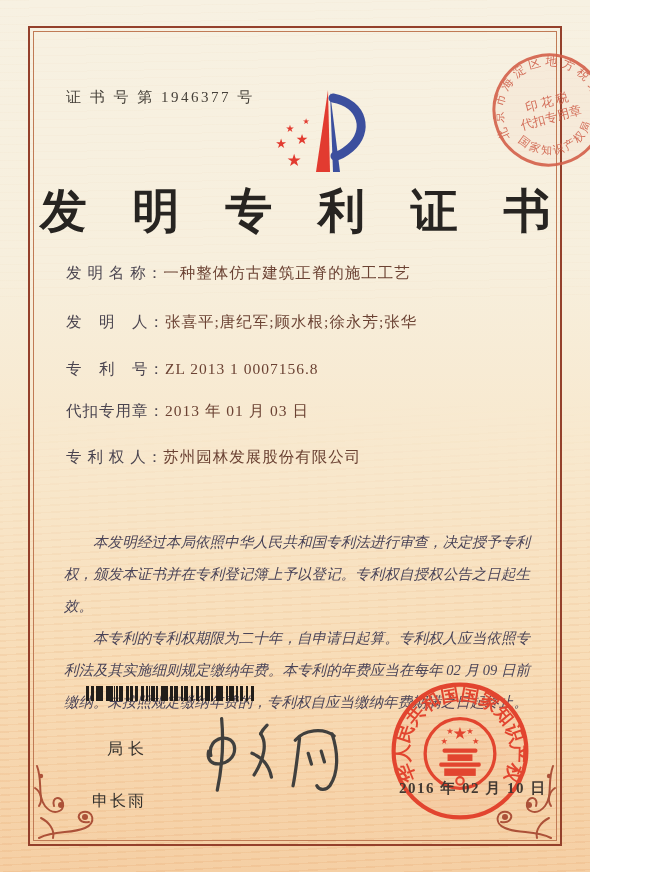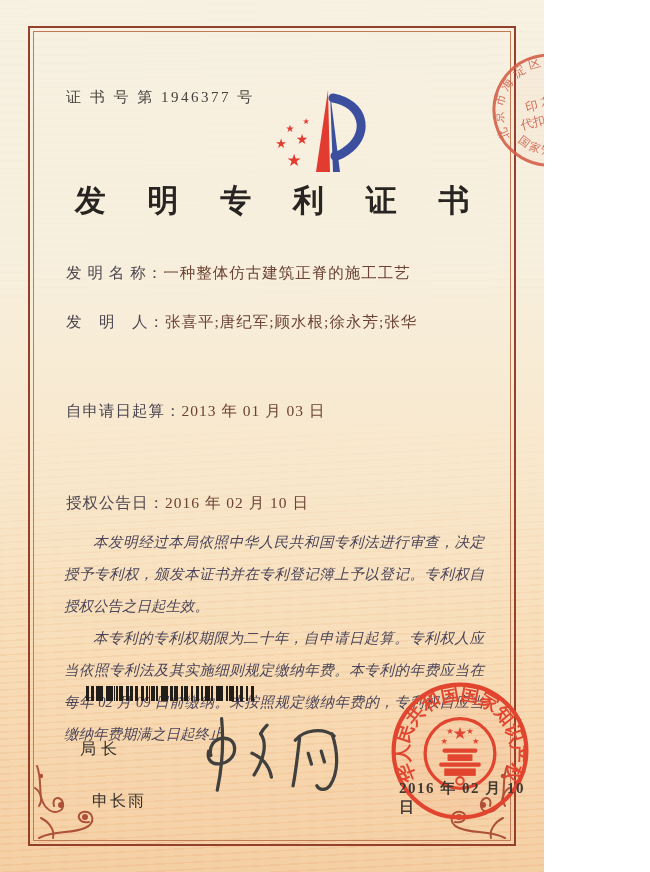--- a/index.html
+++ b/index.html
@@ -1,42 +1,42 @@
 <!DOCTYPE html>
 <html><head>
 <meta charset="utf-8">
 <style>
   html,body{margin:0;padding:0;}
   body{width:650px;height:872px;font-family:"Liberation Serif","DejaVu Serif",serif;}
-  .page{position:relative;width:544px;height:872px;overflow:hidden;
+  .page{position:relative;width:590px;height:872px;overflow:hidden;
     background:linear-gradient(180deg,#f7f1e2 0%,#f7efdd 30%,#f8e7cb 55%,#f8ddb8 75%,#f5cfa4 100%);}
   .waves{position:absolute;left:0;right:0;bottom:0;height:470px;pointer-events:none;
     background:repeating-linear-gradient(177deg, rgba(224,144,78,0.14) 0 1.5px, rgba(224,144,78,0) 1.5px 7px);
     -webkit-mask-image:linear-gradient(180deg,transparent 0,rgba(0,0,0,.75) 50%,#000 100%);
     mask-image:linear-gradient(180deg,transparent 0,rgba(0,0,0,.75) 50%,#000 100%);}
   .waves2{position:absolute;left:0;right:0;top:0;height:300px;pointer-events:none;opacity:.35;
     background:repeating-linear-gradient(179deg, rgba(214,160,110,0.10) 0 1px, rgba(214,160,110,0) 1px 8px);}
   .frame-outer{position:absolute;left:28px;top:26px;right:28px;bottom:26px;border:2px solid #94402b;}
   .frame-inner{position:absolute;left:3px;top:3px;right:3px;bottom:3px;border:1px solid #c07a55;}
   .cert-no{position:absolute;left:66px;top:88px;font-size:15px;letter-spacing:2.5px;color:#46413a;}
-  .title{position:absolute;left:0;right:0;top:180px;text-align:center;font-size:31px;font-weight:bold;
+  .title{position:absolute;left:0;right:0;top:180px;text-align:center;font-size:47px;font-weight:bold;
     color:#272421;letter-spacing:17px;text-indent:17px;}
   .field-row{position:absolute;left:66px;right:50px;font-size:15.5px;white-space:nowrap;}
   .field-label{color:#4b4550;letter-spacing:1px;}
   .field-value{color:#6b4233;letter-spacing:1px;}
   .row-0{top:263px;} .row-1{top:312px;} .row-2{top:359px;} .row-3{top:401px;} .row-4{top:447px;} .row-5{top:493px;}
   .body-text{position:absolute;left:64px;right:60px;top:526px;color:#4a4458;font-size:14.5px;
     line-height:32px;font-style:italic;}
   .body-text p{margin:0;text-indent:2em;text-align:justify;}
   .barcode{position:absolute;left:86px;top:686px;width:168px;height:15px;
     background-image:
       repeating-linear-gradient(90deg,#211d19 0 2px,transparent 2px 5px),
       repeating-linear-gradient(90deg,#211d19 0 1px,transparent 1px 7px),
       repeating-linear-gradient(90deg,#211d19 0 3px,transparent 3px 11px);}
-  .officer-title{position:absolute;left:80px;top:739px;font-size:16px;color:#34312d;letter-spacing:5px;
+  .officer-title{position:absolute;left:107px;top:739px;font-size:16px;color:#34312d;letter-spacing:5px;
     font-family:Liberation Serif, serif;}
   .officer-name{position:absolute;left:92px;top:791px;font-size:16px;color:#34312d;letter-spacing:2px;
     font-family:"Liberation Sans",sans-serif;}
   .signature{position:absolute;left:190px;top:710px;}
   .office-seal{position:absolute;left:377px;top:668px;width:166px;height:166px;}
   .seal-date{position:absolute;left:399px;top:779px;font-size:15px;color:#433a33;letter-spacing:1.5px;
     font-weight:bold;}
   .tax-stamp{position:absolute;left:489px;top:50px;width:120px;height:120px;transform:rotate(-15deg);opacity:.9;}
   .logo{position:absolute;left:272px;top:82px;}
   .footer{position:absolute;left:0;right:0;top:815px;text-align:center;font-size:13px;color:#3f3a33;
@@ -110,25 +110,28 @@
   </svg>
 
   <div class="title">发 明 专 利 证 书</div>
 
   <div class="field-row row-0">
     <span class="field-label">发 明 名 称：</span><span class="field-value">一种整体仿古建筑正脊的施工工艺</span>
   </div>
   <div class="field-row row-1">
     <span class="field-label">发　明　人：</span><span class="field-value">张喜平;唐纪军;顾水根;徐永芳;张华</span>
   </div>
+  <div class="field-row row-2">
+    <span class="field-label">专　利　号：</span><span class="field-value">ZL 2013 1 0007156.8</span>
+  </div>
   <div class="field-row row-3">
-    <span class="field-label">自申请日起算：</span><span class="field-value">2013 年 01 月 03 日</span>
+    <span class="field-label">代扣专用章：</span><span class="field-value">2013 年 01 月 03 日</span>
   </div>
-  <div class="field-row row-5">
-    <span class="field-label">授权公告日：</span><span class="field-value">2016 年 02 月 10 日</span>
+  <div class="field-row row-4">
+    <span class="field-label">专 利 权 人：</span><span class="field-value">苏州园林发展股份有限公司</span>
   </div>
 
   <div class="body-text">
     <p>本发明经过本局依照中华人民共和国专利法进行审查，决定授予专利权，颁发本证书并在专利登记簿上予以登记。专利权自授权公告之日起生效。</p>
     <p>本专利的专利权期限为二十年，自申请日起算。专利权人应当依照专利法及其实施细则规定缴纳年费。本专利的年费应当在每年 02 月 09 日前缴纳。未按照规定缴纳年费的，专利权自应当缴纳年费期满之日起终止。</p>
   </div>
 
   <div class="barcode"></div>
 
   <div class="officer-title">局长</div>

